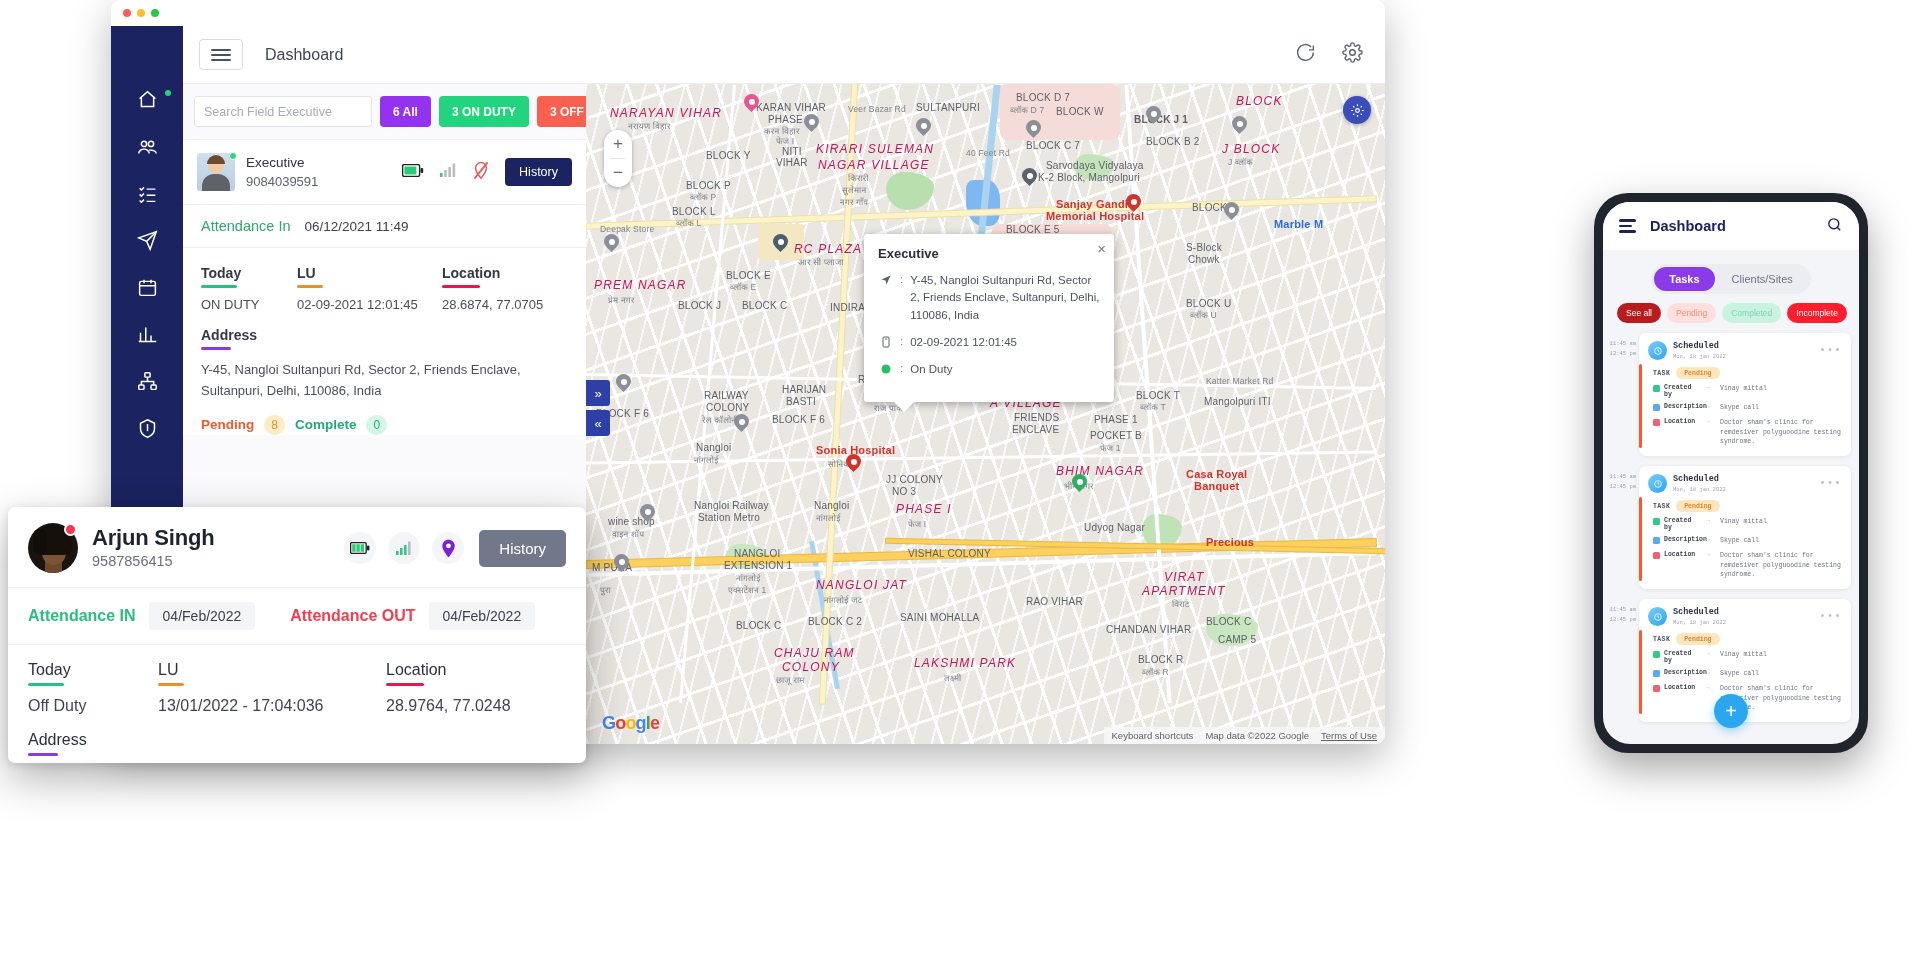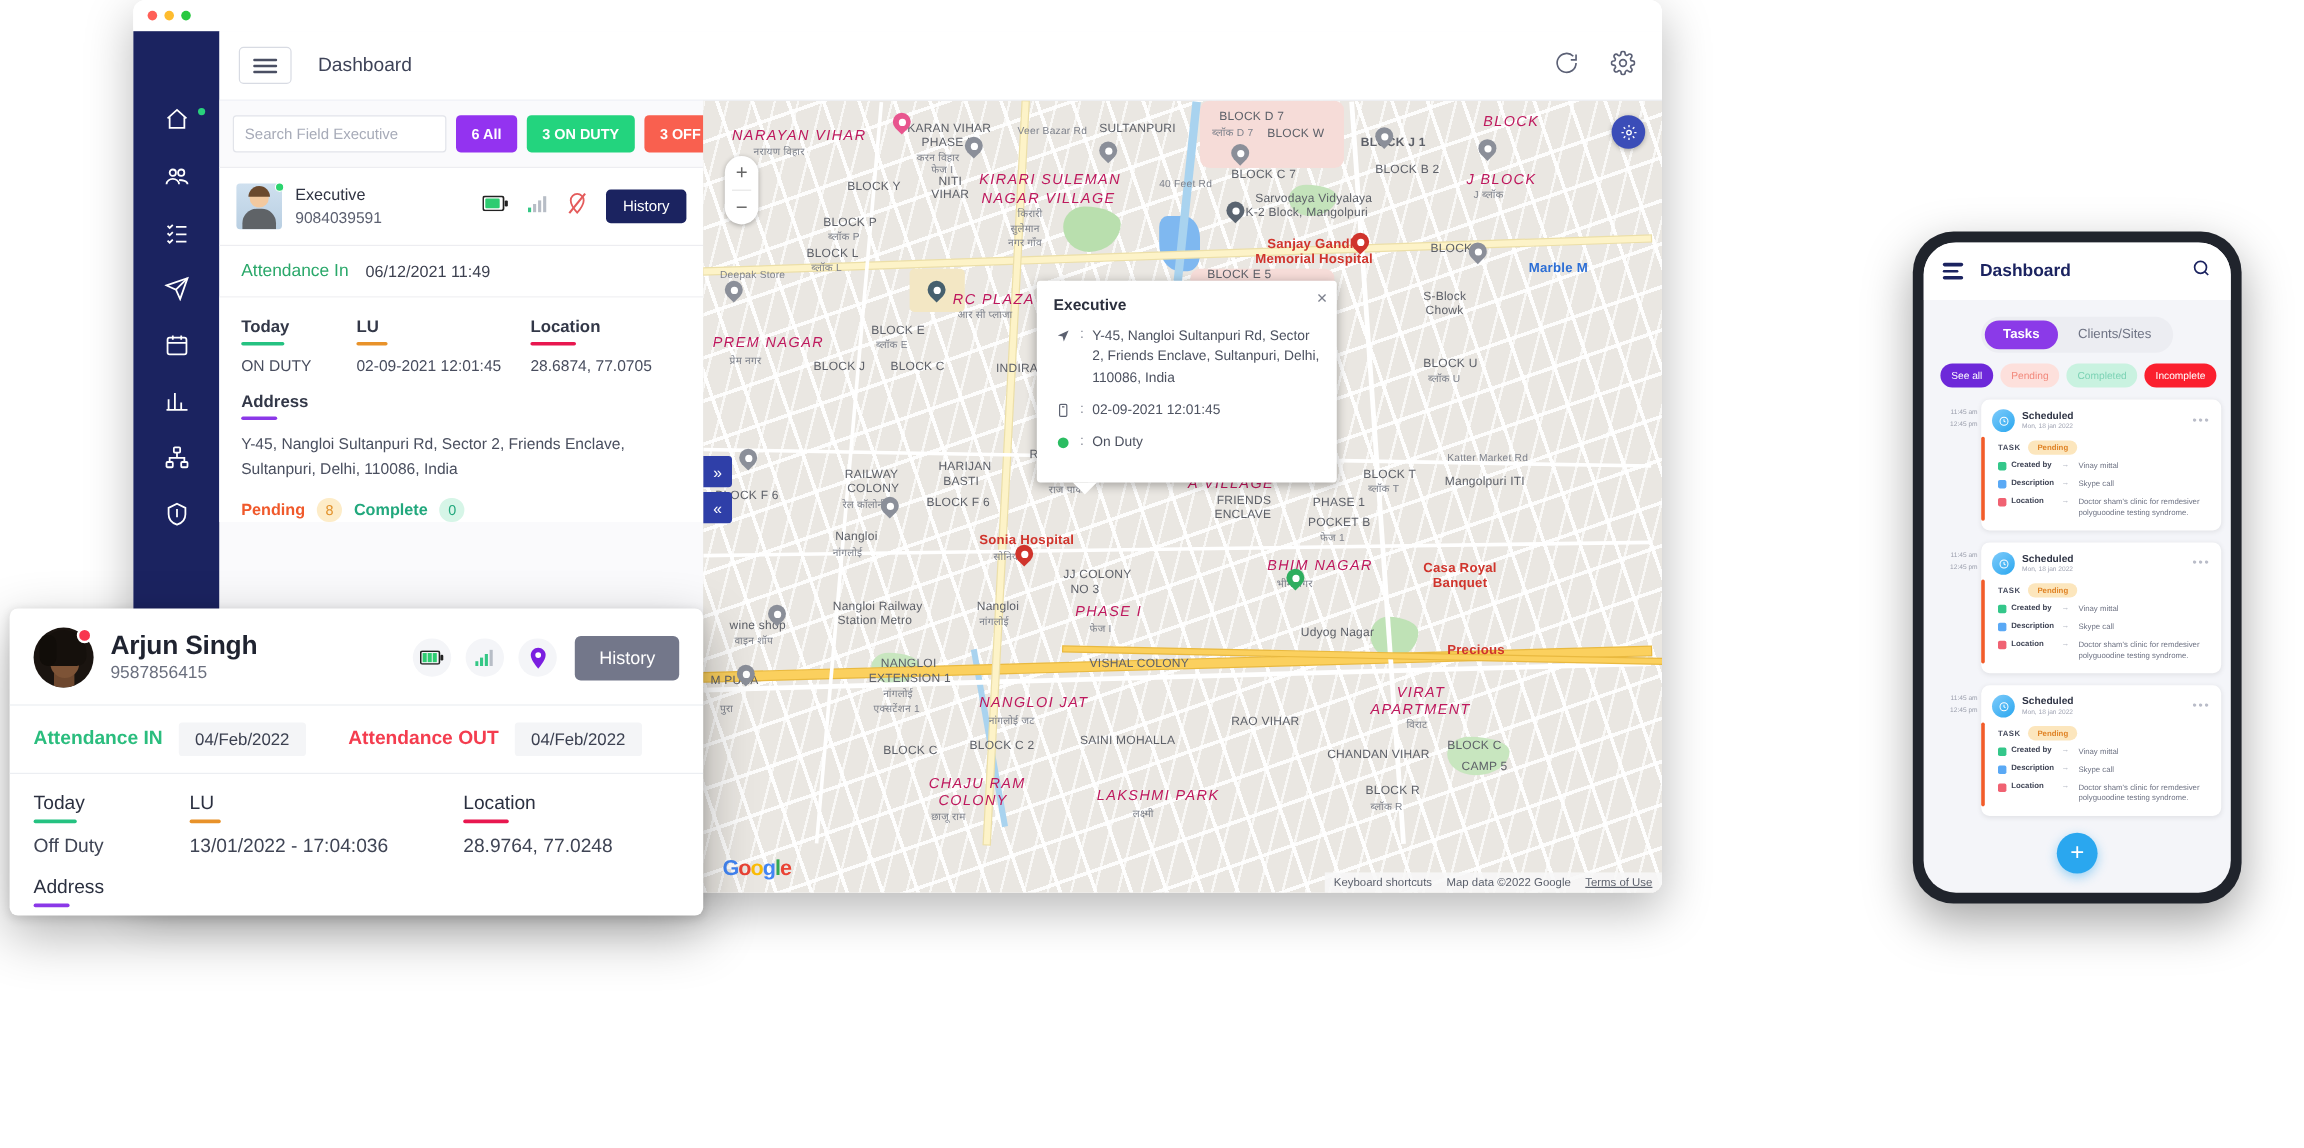--- a/index.html
+++ b/index.html
@@ -300,21 +300,21 @@
     margin: 14px auto 0 auto; background: #ecedf2; border-radius: 16px; padding: 3px;
     display: flex; gap: 2px; width: fit-content;
   }
   .ph-tab { font-size: 11px; padding: 6px 15px; border-radius: 14px; color: #6e7384; cursor: pointer; }
   .ph-tab.active { background: #8b3ae8; color: #fff; font-weight: 700; }
   .ph-filters-row { display: flex; align-items: center; gap: 6px; padding: 13px 16px 0 16px; }
   .ph-filters-row svg { width: 11px; height: 11px; stroke: #8d91a0; fill: none; stroke-width: 1.6; }
   .ph-filters-lbl { font-size: 11.5px; color: #4c5163; }
   .ph-pills { display: flex; gap: 6px; padding: 9px 14px 0 14px; }
   .ph-pill { font-size: 8.5px; border-radius: 10px; padding: 5px 9px; white-space: nowrap; cursor: pointer; }
-  .ph-list { flex: 1; overflow: hidden; padding: 10px 0 0 12px; position: relative; }
+  .ph-list { flex: 1; overflow: hidden; padding: 10px 0 0 0; position: relative; font-family: Liberation Mono, monospace; }
   .ph-item { display: flex; padding: 0 8px 10px 6px; }
   .ph-times { width: 30px; flex: 0 0 30px; padding-top: 6px; }
   .ph-time { font-size: 5.5px; color: #9a9eac; line-height: 1.9; text-align: right; padding-right: 3px; }
   .ph-card {
     flex: 1; background: #fff; border-radius: 7px; padding: 8px 9px 9px 9px;
     box-shadow: 0 1px 4px rgba(0,0,0,.08); position: relative;
   }
   .ph-card-head { display: flex; align-items: center; gap: 6px; }
   .ph-ico-circle {
     width: 19px; height: 19px; border-radius: 50%;
@@ -920,21 +920,21 @@
         </span>
       </div>
 
       <div class="ph-tabs">
         <div class="ph-tab active">Tasks</div>
         <div class="ph-tab">Clients/Sites</div>
       </div>
 
 
       <div class="ph-pills">
-        <span class="ph-pill" style="background:#6d28d9;color:#fff">See all</span>
+        <span class="ph-pill" style="background:#b91c1c;color:#fff">See all</span>
         <span class="ph-pill" style="background:#fde0dc;color:#f2897c">Pending</span>
         <span class="ph-pill" style="background:#c9f2e0;color:#7dd3b5">Completed</span>
         <span class="ph-pill" style="background:#fb1f2e;color:#fff">Incomplete</span>
       </div>
 
       <div class="ph-list" id="ph-list">
           <div class="ph-item">
             <div class="ph-times">
               <div class="ph-time">11:45 am</div>
               <div class="ph-time">12:45 pm</div>

